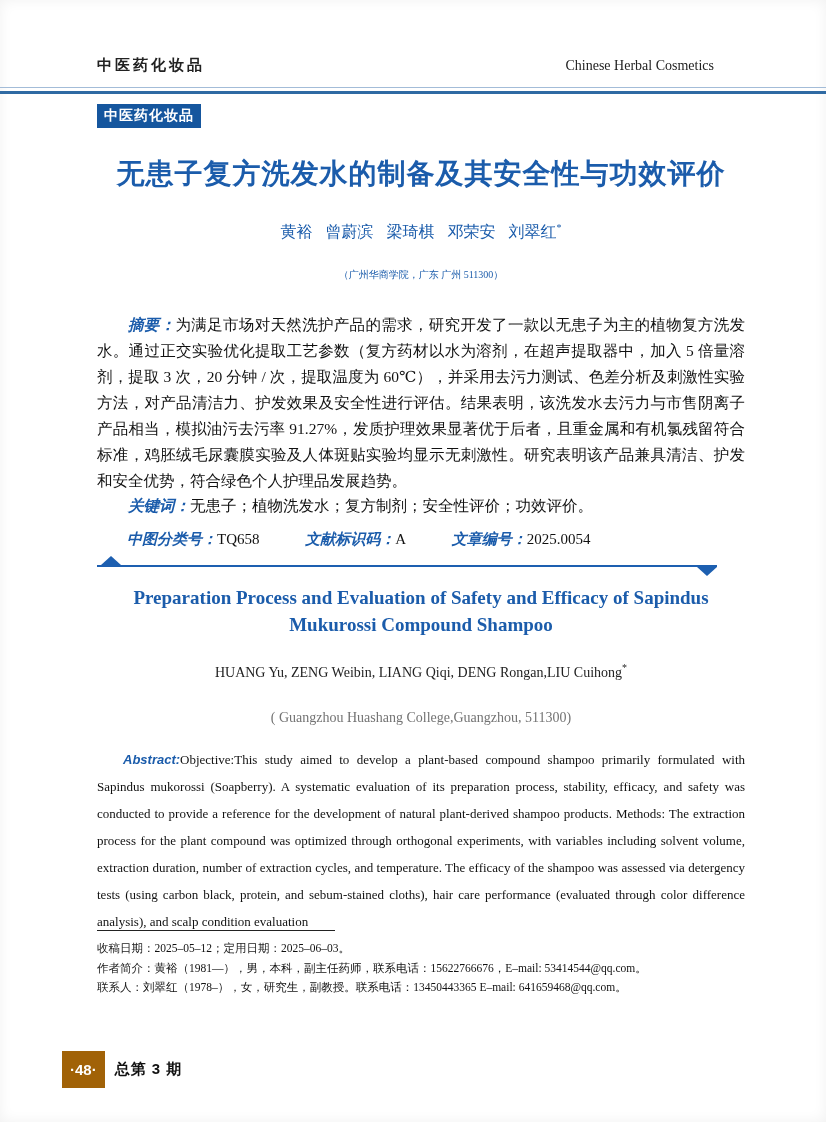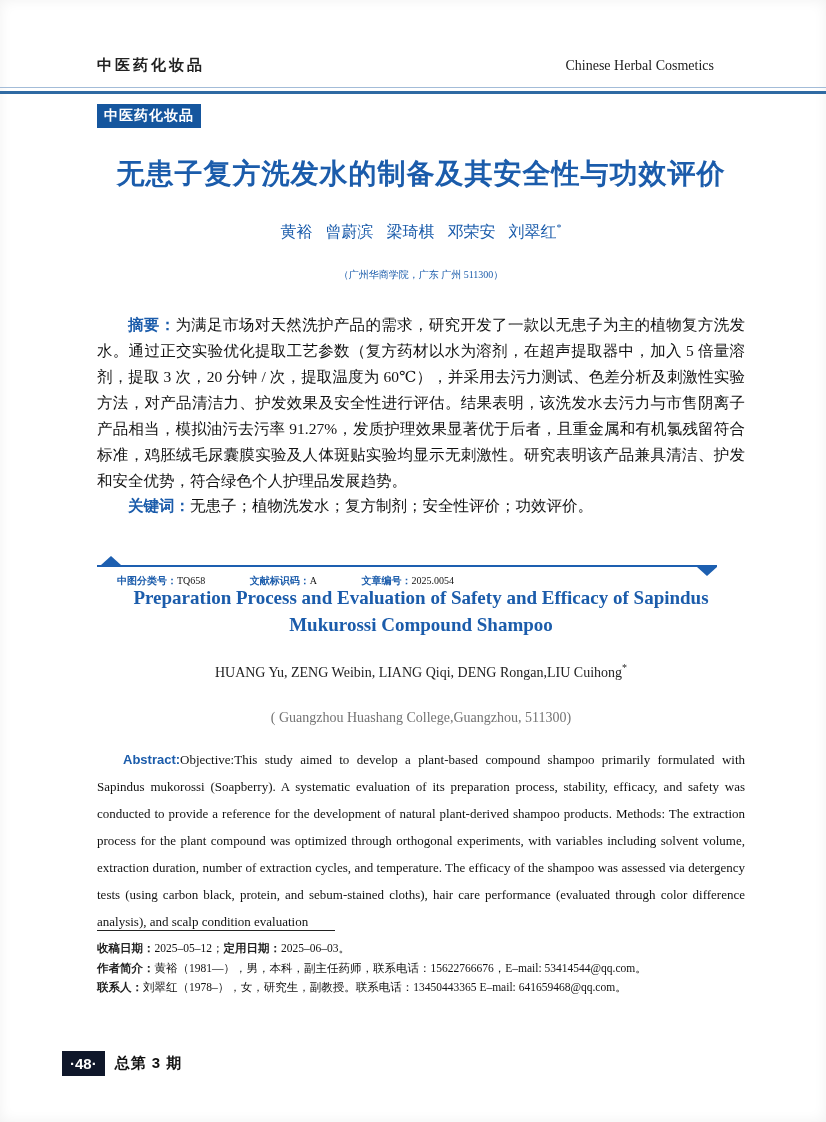--- a/index.html
+++ b/index.html
@@ -47,24 +47,24 @@
   }
   .authors-cn sup,.authors-en sup{font-size:10px;vertical-align:super;}
   .affiliation-cn{top:268px;text-align:center;font-size:10px;color:#1b5cab;}
 
   .abstract-cn{
     top:312px;font-size:15.5px;line-height:26px;text-align:justify;
     text-indent:2em;max-height:184px;overflow:hidden;
   }
   .lbl{
     font-family:"Liberation Sans","DejaVu Sans",sans-serif;
-    font-weight:bold;color:#1b5cab;
+    font-weight:bold;color:#1b5cab;font-style:italic;
   }
   .keywords{top:496px;font-size:15.5px;text-indent:2em;}
-  .meta-row{top:530px;font-size:10px;text-indent:2em;white-space:nowrap;margin-top:44px;}
+  .meta-row{top:530px;font-size:15px;text-indent:2em;white-space:nowrap;}
   .meta-row .meta-item{margin-right:42px;}
 
   
   .divider{top:556px;width:620px;height:22px;}
   .divider .line{position:absolute;top:9px;left:0;right:0;height:2px;background:#1d5fb0;}
   .tri-up{
     position:absolute;top:0;left:4px;width:0;height:0;
     border-left:10px solid transparent;border-right:10px solid transparent;
     border-bottom:9px solid #1d5fb0;
   }
@@ -85,29 +85,29 @@
     top:746px;font-size:13px;line-height:27px;text-align:justify;
     text-indent:2em;max-height:190px;overflow:hidden;color:#111;
   }
 
   
   .fn-rule{position:absolute;top:930px;left:0;width:238px;border-top:1.5px solid #222;}
   .footnotes{position:absolute;top:939px;left:0;width:648px;font-size:11.5px;line-height:19.5px;}
   .fn-line{padding-left:5em;text-indent:-5em;text-align:justify;}
   .fn-label{
     font-family:"Liberation Sans","DejaVu Sans",sans-serif;
-    font-weight:bold;color:#222;
+    font-weight:normal;color:#222;
   }
 
   
   .footer{position:absolute;top:1051px;left:62px;display:flex;align-items:center;}
   .page-badge{
-    background:#0f172a;color:#fff;
+    background:#a16207;color:#fff;
     font-family:"Liberation Sans","DejaVu Sans",sans-serif;
-    font-weight:bold;font-size:15px;padding:4px 8px;
+    font-weight:bold;font-size:15px;padding:10px 8px;
   }
   .issue{
     font-family:"Liberation Sans","DejaVu Sans",sans-serif;
     font-weight:bold;font-size:15px;color:#111;margin-left:10px;letter-spacing:1px;
   }
 </style>
 </head>
 <body>
 
 <div class="page">

